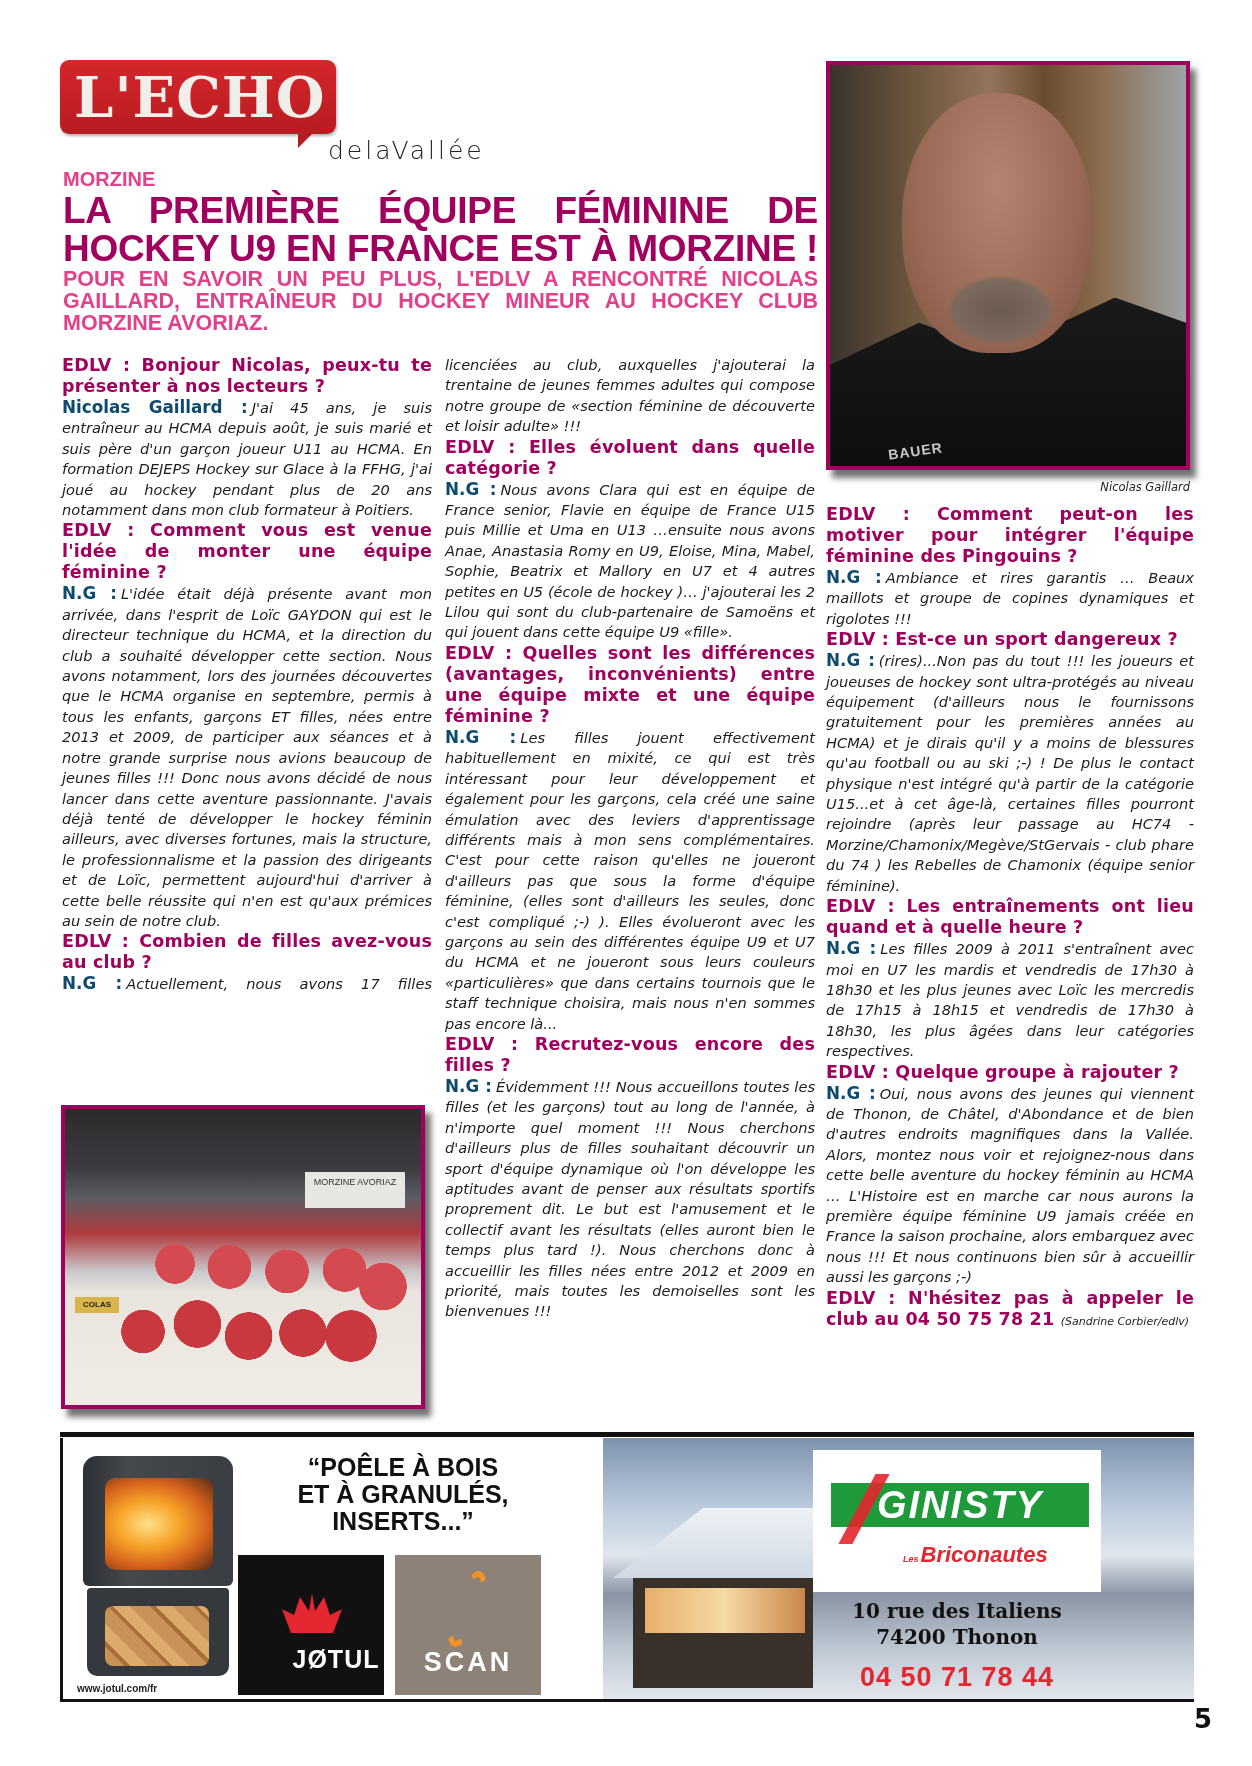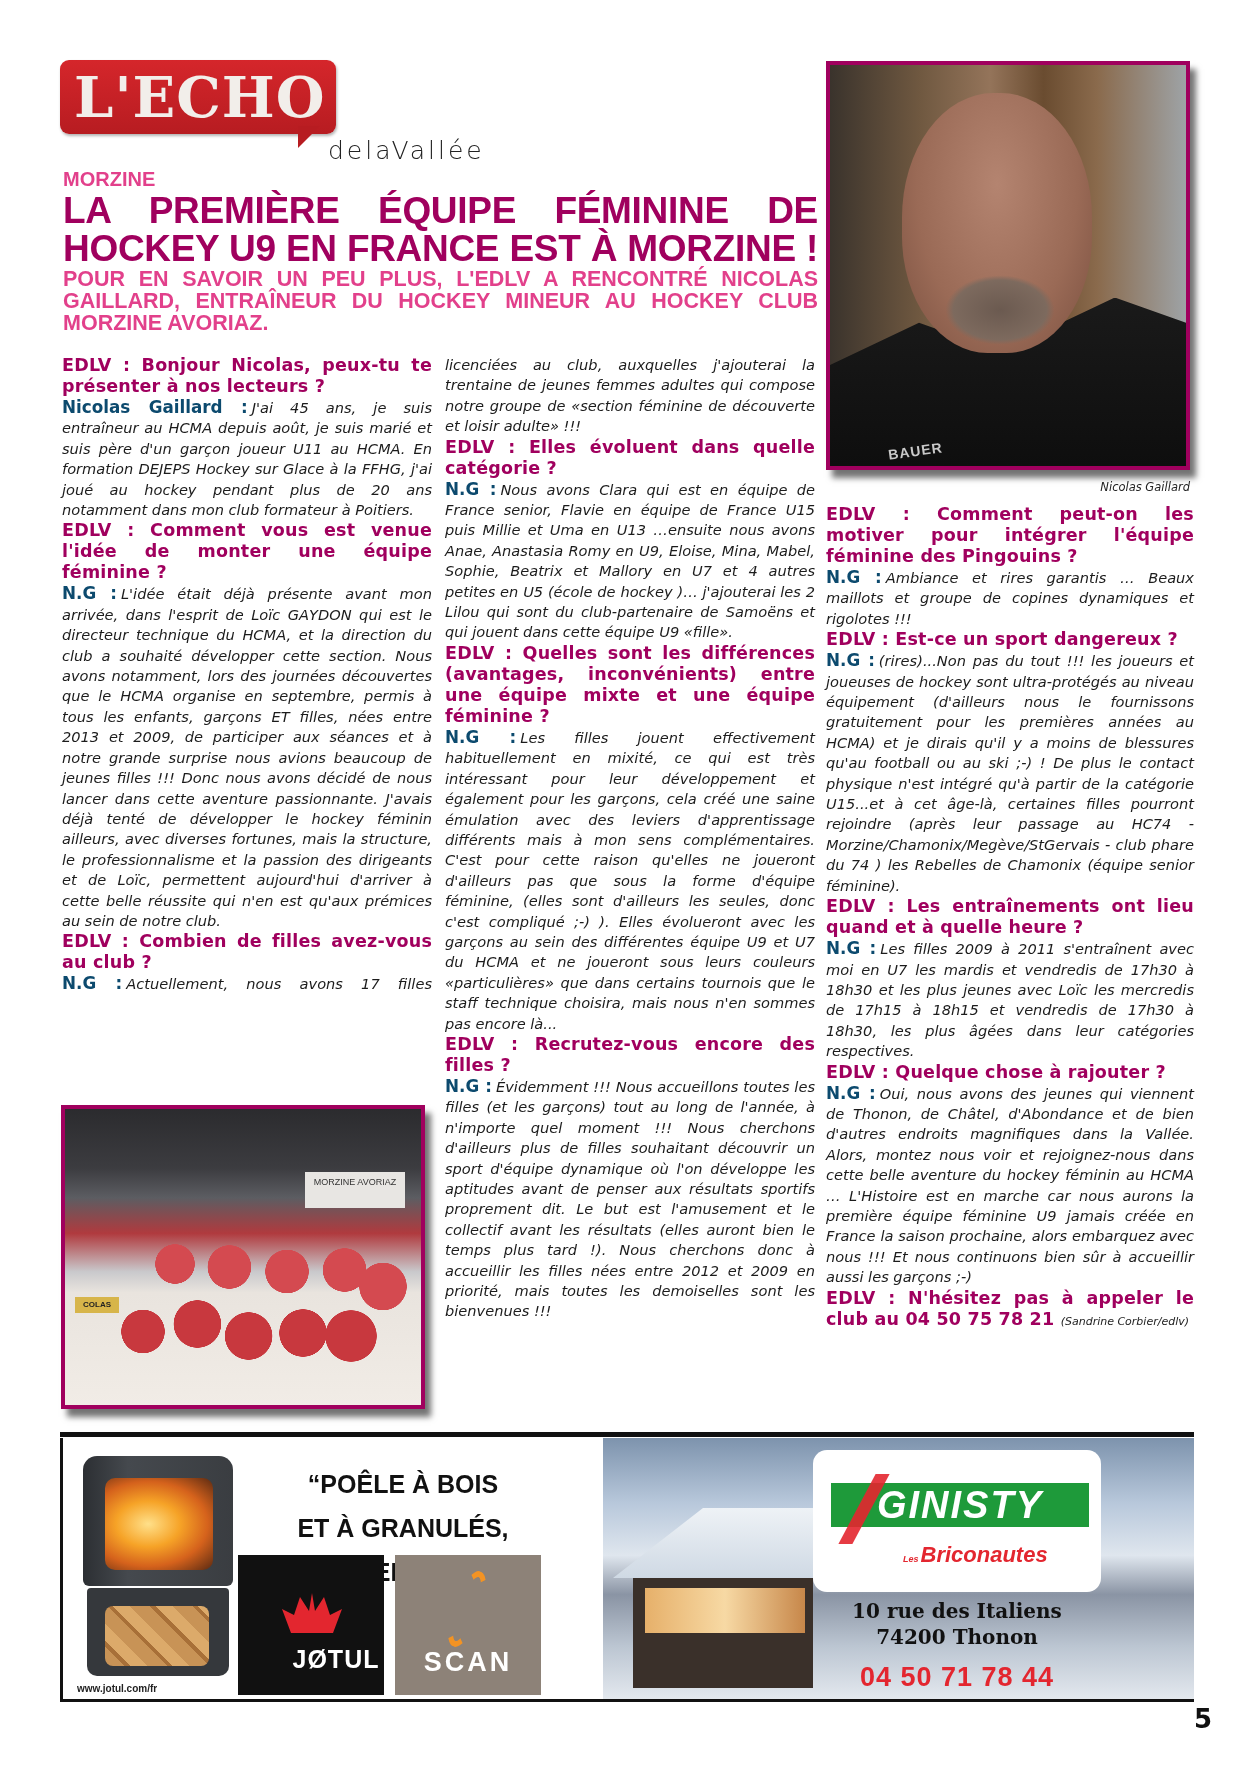--- a/index.html
+++ b/index.html
@@ -66,34 +66,34 @@
   
   .ads { position: absolute; left: 60px; top: 1438px; width: 1134px; height: 264px; border: 3px solid #111; border-top: none; }
   .ad-left { position: absolute; left: 0; top: 0; width: 540px; height: 100%; background: #fff; }
   .stove { position: absolute; left: 20px; top: 18px; width: 150px; height: 220px; }
   .stove-top { position: absolute; left: 0; top: 0; width: 150px; height: 130px; background: linear-gradient(90deg, #2c2f33, #45494e 30%, #3a3d41); border-radius: 14px 14px 6px 6px; }
   .stove-fire { position: absolute; left: 22px; top: 22px; width: 108px; height: 92px; border-radius: 10px; background: radial-gradient(ellipse at 40% 50%, #ffe08a 0%, #f6a327 35%, #d5621c 65%, #5a2a12 100%); }
   .stove-bottom { position: absolute; left: 4px; top: 132px; width: 142px; height: 88px; background: #35383c; border-radius: 4px 4px 10px 10px; }
   .stove-wood { position: absolute; left: 22px; top: 150px; width: 104px; height: 60px; border-radius: 8px; background: repeating-linear-gradient(45deg, #c89356 0 14px, #a87038 14px 18px, #dcaa6a 18px 30px); }
   .jotul-url { position: absolute; left: 14px; top: 245px; font-size: 10px; font-weight: bold; color: #222; }
   .ad-slogan { position: absolute; left: 180px; top: 16px; width: 320px; text-align: center; font-size: 25px; line-height: 27px; font-weight: bold; color: #111; }
-  .ad-slogan span { display: block; margin-top: 17px; }
+  .ad-slogan span { display: block; }
   .brand-jotul { position: absolute; left: 175px; top: 117px; width: 146px; height: 140px; background: #111; }
   .flame-red { position: absolute; left: 44px; top: 38px; width: 60px; height: 40px; background: #e3262f; clip-path: polygon(0 40%, 15% 100%, 85% 100%, 100% 40%, 80% 55%, 70% 10%, 55% 45%, 50% 0, 45% 45%, 30% 10%, 20% 55%); }
   .brand-jotul-text { position: absolute; left: 0; top: 90px; width: 146px; text-align: center; font-size: 25px; font-weight: bold; color: #fff; letter-spacing: 1px; margin-left: 25px; }
   .brand-scan { position: absolute; left: 332px; top: 117px; width: 146px; height: 140px; background: #8d8278; }
   .scan-swoosh { position: absolute; left: 58px; top: 14px; width: 28px; height: 80px; border: 6px solid #f39323; border-color: #f39323 transparent #f39323 transparent; border-radius: 50%; transform: rotate(20deg); }
   .brand-scan-text { position: absolute; left: 0; top: 92px; width: 146px; text-align: center; font-size: 27px; font-weight: bold; color: #fff; letter-spacing: 3px; }
 
   .ad-right { position: absolute; left: 540px; top: 0; width: 591px; height: 100%; overflow: hidden;
     background: linear-gradient(180deg, #7d93ad 0%, #b8c8db 25%, #dfe6ee 45%, #8a94a4 60%, #bcc6d2 80%, #e3e8ee 100%); }
   .chalet-roof { position: absolute; left: 10px; top: 70px; width: 200px; height: 70px; background: linear-gradient(#eef2f6, #cfd9e4); clip-path: polygon(0 100%, 45% 0, 100% 0, 100% 100%); }
   .chalet-body { position: absolute; left: 30px; top: 140px; width: 180px; height: 110px; background: #3a302a; }
   .chalet-win { position: absolute; left: 42px; top: 150px; width: 160px; height: 45px; background: linear-gradient(90deg, #e6b06a, #f7d9a4, #c7874a); }
-  .ginisty-box { position: absolute; left: 210px; top: 12px; width: 288px; height: 142px; background: #fff; border-radius: 14px; }
+  .ginisty-box { position: absolute; left: 210px; top: 12px; width: 288px; height: 142px; background: #fff; }
   .ginisty-band { position: absolute; left: 18px; top: 33px; width: 258px; height: 44px; background: #1e9a3a; }
   .ginisty-text { position: absolute; left: 18px; top: 33px; width: 258px; text-align: center; font-size: 38px; font-weight: bold; color: #fff; line-height: 44px; letter-spacing: 2px; font-style: italic; }
   .ginisty-slash { position: absolute; left: 44px; top: 24px; width: 14px; height: 70px; background: #e3262f; transform: skewX(-28deg); opacity: 0.9; }
   .briconautes { position: absolute; left: 90px; top: 92px; font-size: 22px; font-weight: bold; font-style: italic; color: #e3262f; }
   .briconautes small { font-size: 9px; color: #e3262f; margin-right: 2px; }
   .ginisty-address { position: absolute; left: 210px; top: 160px; width: 288px; text-align: center; font-family: "DejaVu Serif", serif; font-weight: bold; font-size: 20px; line-height: 26px; color: #111; }
   .ginisty-address span { display: block; }
   .ginisty-phone { position: absolute; left: 210px; top: 224px; width: 288px; text-align: center; font-weight: bold; font-size: 27px; color: #e3262f; letter-spacing: 1px; }
 
   .page-number { position: absolute; left: 1194px; top: 1704px; font-family: "DejaVu Sans", sans-serif; font-weight: bold; font-size: 26px; color: #111; }
@@ -152,21 +152,21 @@
   <span class="a"><span class="spk">N.G :</span><span>Évidemment !!! Nous accueillons toutes les filles (et les garçons) tout au long de l'année, à n'importe quel moment !!! Nous cherchons d'ailleurs plus de filles souhaitant découvrir un sport d'équipe dynamique où l'on développe les aptitudes avant de penser aux résultats sportifs proprement dit. Le but est l'amusement et le collectif avant les résultats (elles auront bien le temps plus tard !). Nous cherchons donc à accueillir les filles nées entre 2012 et 2009 en priorité, mais toutes les demoiselles sont les bienvenues !!!</span></span>
 </div>
 
 <div class="col col3">
   <span class="q">EDLV : Comment peut-on les motiver pour intégrer l'équipe féminine des Pingouins ?</span>
   <span class="a"><span class="spk">N.G :</span><span>Ambiance et rires garantis … Beaux maillots et groupe de copines dynamiques et rigolotes !!!</span></span>
   <span class="q">EDLV : Est-ce un sport dangereux ?</span>
   <span class="a"><span class="spk">N.G :</span><span>(rires)...Non pas du tout !!! les joueurs et joueuses de hockey sont ultra-protégés au niveau équipement (d'ailleurs nous le fournissons gratuitement pour les premières années au HCMA) et je dirais qu'il y a moins de blessures qu'au football ou au ski ;-) ! De plus le contact physique n'est intégré qu'à partir de la catégorie U15...et à cet âge-là, certaines filles pourront rejoindre (après leur passage au HC74 - Morzine/Chamonix/Megève/StGervais - club phare du 74 ) les Rebelles de Chamonix (équipe senior féminine).</span></span>
   <span class="q">EDLV : Les entraînements ont lieu quand et à quelle heure ?</span>
   <span class="a"><span class="spk">N.G :</span><span>Les filles 2009 à 2011 s'entraînent avec moi en U7 les mardis et vendredis de 17h30 à 18h30 et les plus jeunes avec Loïc les mercredis de 17h15 à 18h15 et vendredis de 17h30 à 18h30, les plus âgées dans leur catégories respectives.</span></span>
-  <span class="q">EDLV : Quelque chose à rajouter ?</span>
+  <span class="q">EDLV : Quelque groupe à rajouter ?</span>
   <span class="a"><span class="spk">N.G :</span><span>Oui, nous avons des jeunes qui viennent de Thonon, de Châtel, d'Abondance et de bien d'autres endroits magnifiques dans la Vallée. Alors, montez nous voir et rejoignez-nous dans cette belle aventure du hockey féminin au HCMA … L'Histoire est en marche car nous aurons la première équipe féminine U9 jamais créée en France la saison prochaine, alors embarquez avec nous !!! Et nous continuons bien sûr à accueillir aussi les garçons ;-)</span></span>
   <span class="q"><span>EDLV : N'hésitez pas à appeler le club au 04 50 75 78 21</span> <span class="credit">(Sandrine Corbier/edlv)</span></span>
 </div>
 
 <div class="page-rule"></div>
 
 <div class="ads">
   <div class="ad-left">
     <div class="stove">
       <div class="stove-top"></div>

